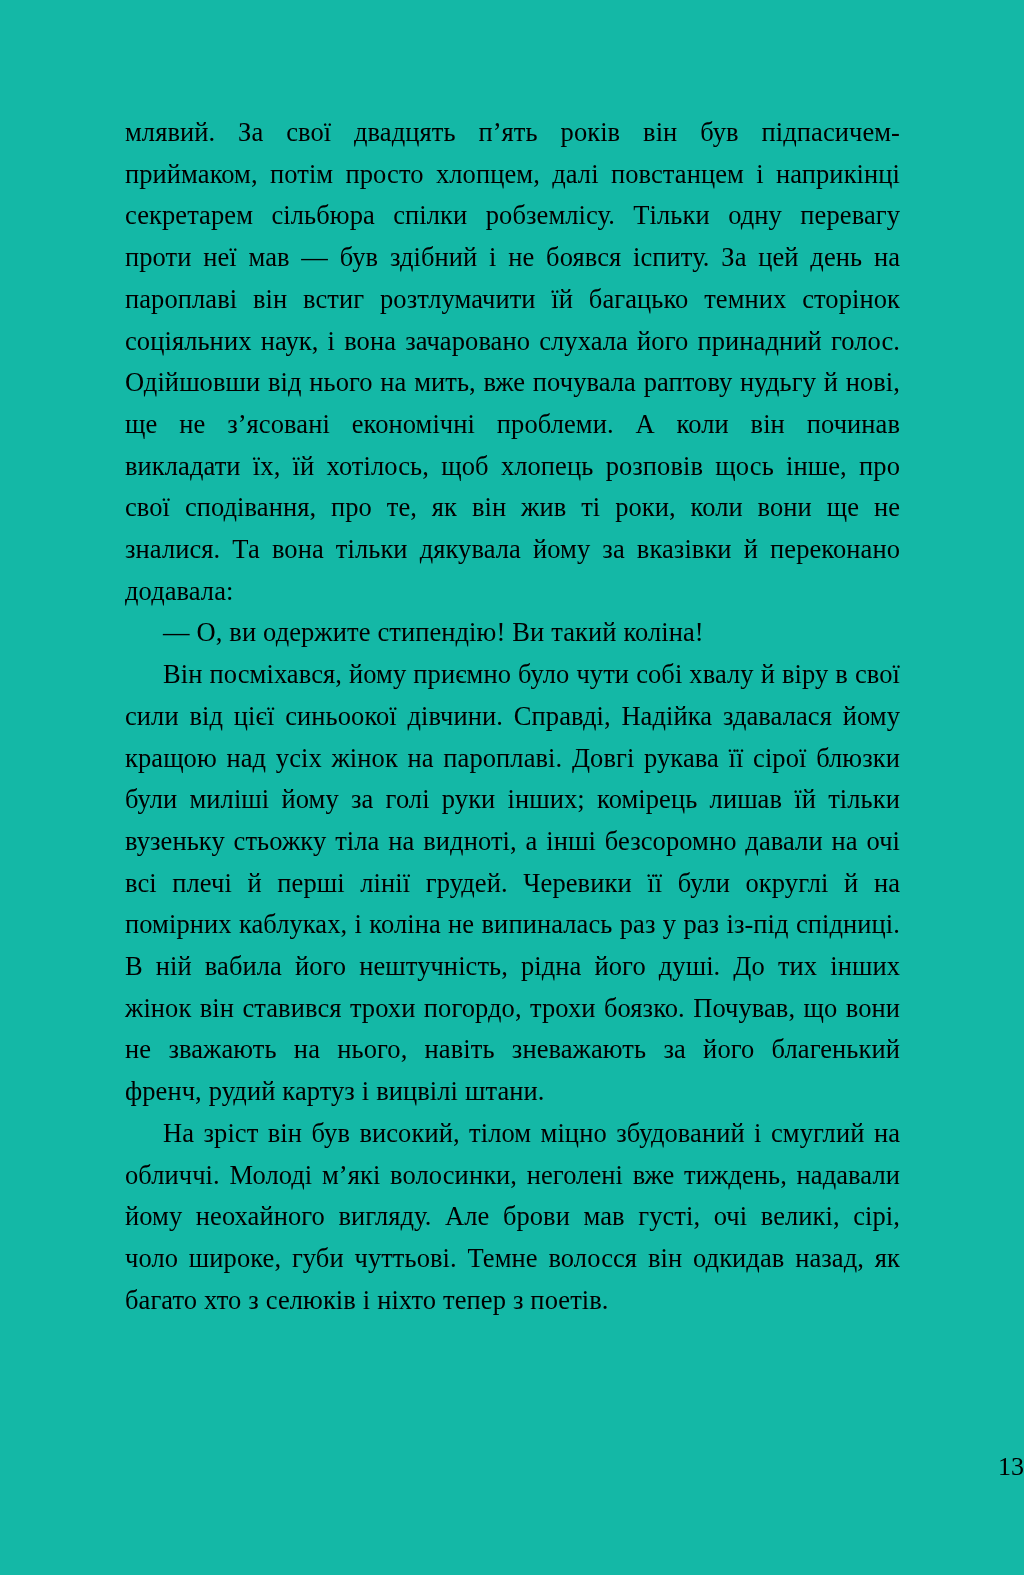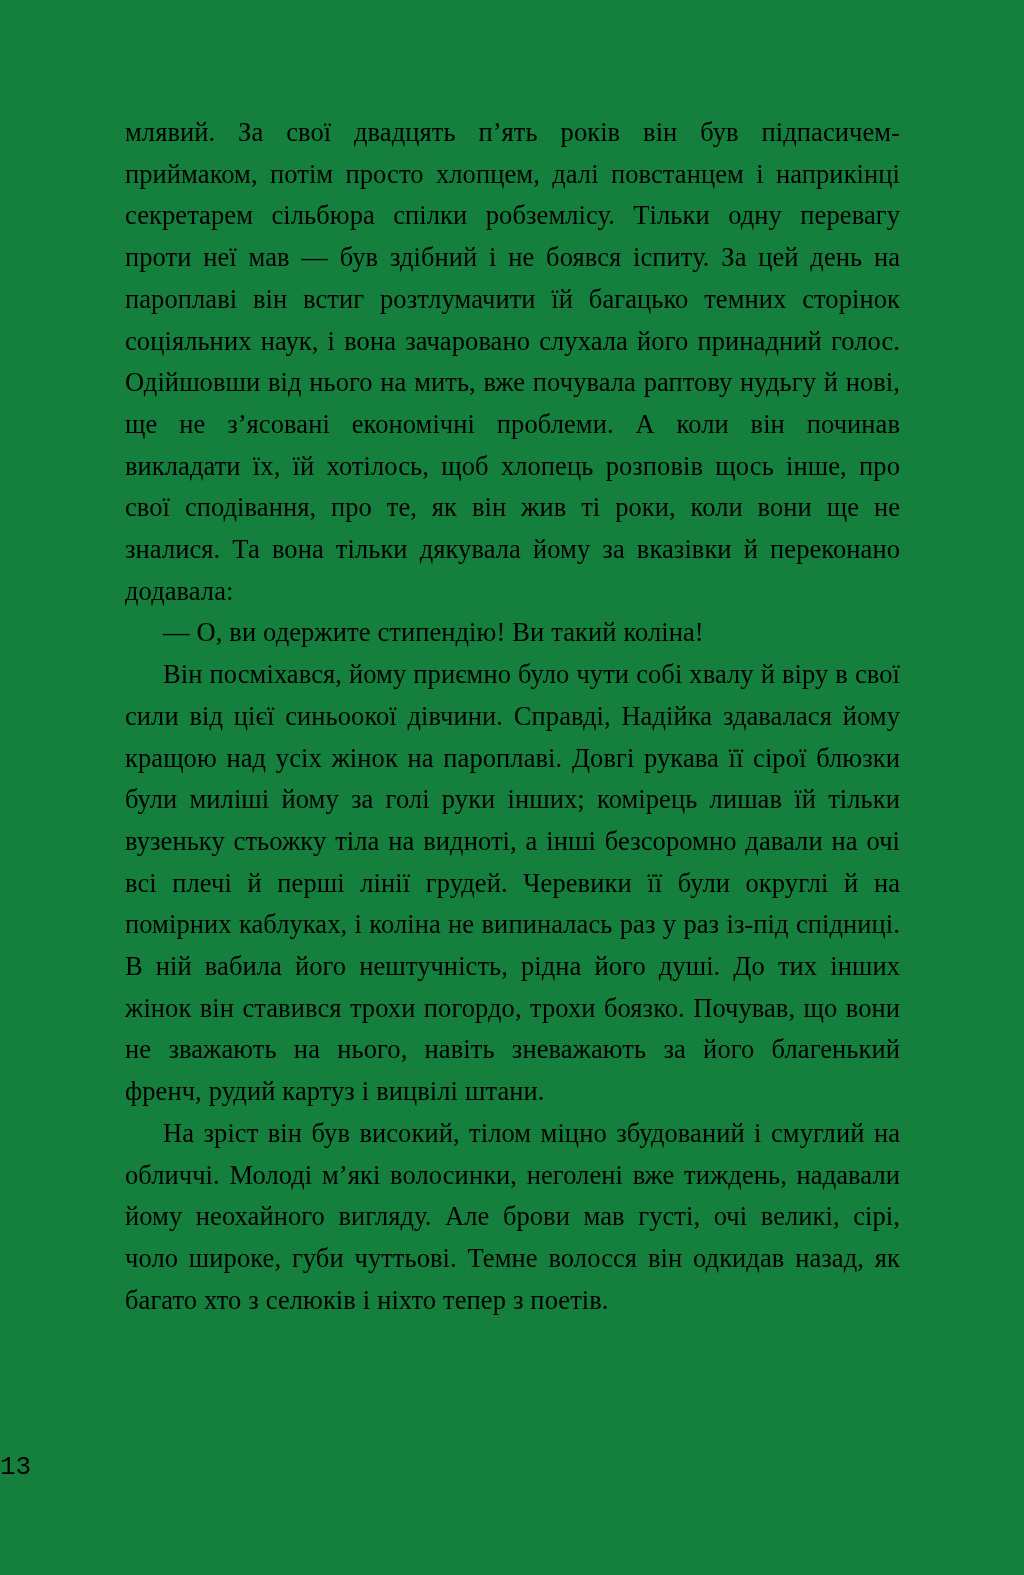--- a/index.html
+++ b/index.html
@@ -16,21 +16,21 @@
     overflow: hidden;
   }
 
   
   .page {
     position: absolute;
     left: 0;
     top: 0;
     width: 1024px;
     height: 1575px;
-    background: #15803d;
+    background: #14b8a6;
   }
 
   
   .text-block {
     position: absolute;
     left: 125px;
     top: 112px;
     width: 775px;
   }
 
@@ -53,24 +53,24 @@
   }
   
   .para:last-child { }
 
   
   .folio {
     position: absolute;
     left: 0;
     top: 1452px;
     width: 1024px;
-    text-align: left;
+    text-align: right;
     font-size: 26px;
     line-height: 30px;
-    font-family: Liberation Mono, monospace;
+    font-family: Liberation Serif, serif;
     color: #000000;
   }
 </style>
 </head>
 <body>
 
 <div class="page">
 
   <div class="text-block">
 

